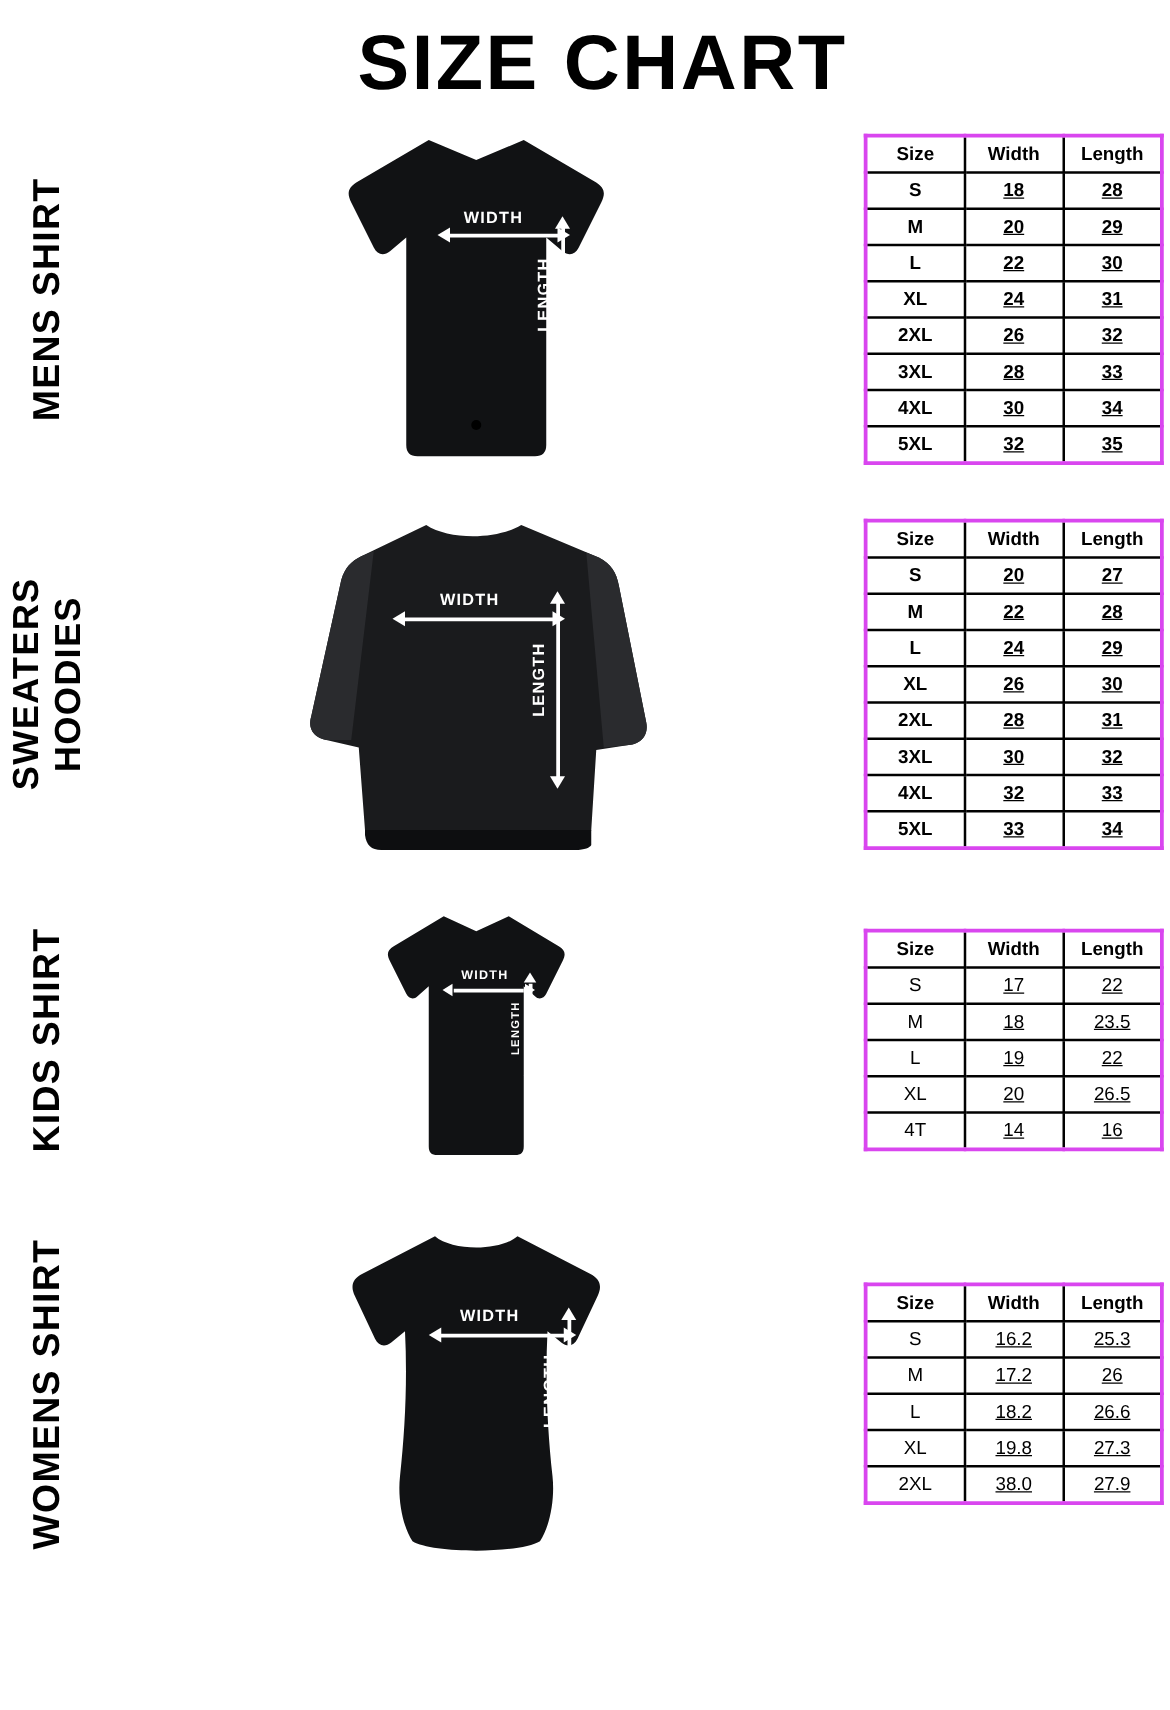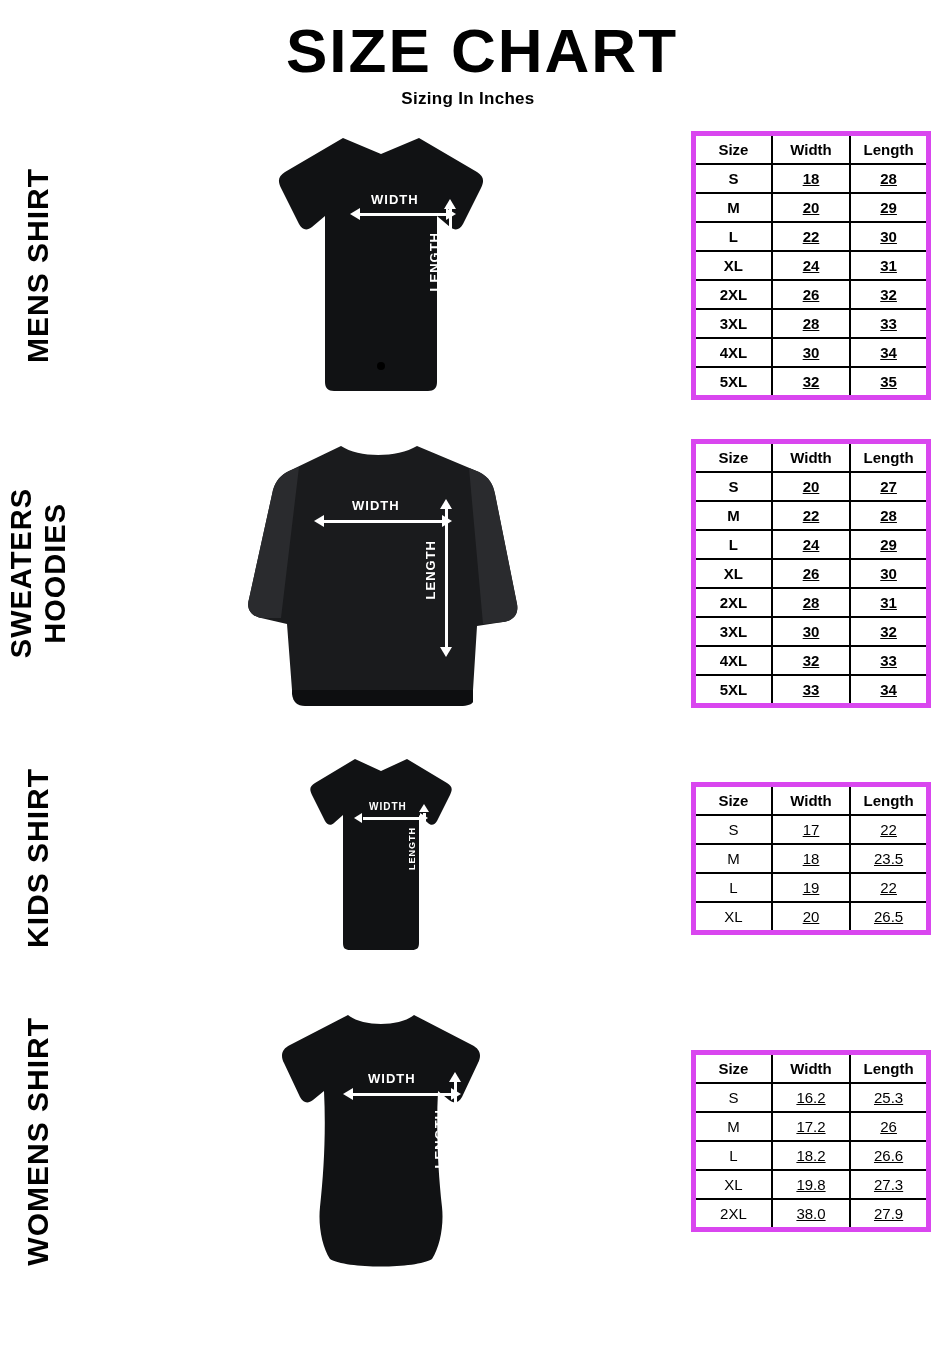--- a/index.html
+++ b/index.html
@@ -78,21 +78,21 @@
     display: flex;
     align-items: center;
     justify-content: center;
   }
 
   
   table.size-table {
     border-collapse: collapse;
     width: 240px;
     background: #ffffff;
-    border: 5px solid #d946ef;
+    border: 3px solid #d946ef;
   }
   table.size-table th,
   table.size-table td {
     border: 2px solid #000;
     text-align: center;
     font-size: 15px;
     font-weight: bold;
     padding: 5px 2px;
     width: 33.33%;
   }
@@ -163,21 +163,20 @@
   #sec-mens   { height: 300px; margin-top: 6px; }
   #sec-sweat  { height: 300px; margin-top: 8px; }
   #sec-kids   { height: 258px; margin-top: 6px; }
   #sec-womens { height: 300px; margin-top: 4px; }
 </style>
 </head>
 <body>
 
 <div class="header">
   <div class="title">SIZE CHART</div>
-  <div class="subtitle">Sizing In Inches</div>
 </div>
 
 <div class="section" id="sec-mens">
   <div class="side-label">
     <span>MENS SHIRT</span>
   </div>
 
   <div class="art">
     <div class="garment" style="width:300px;height:290px;position:relative;">
       <svg width="300" height="290" viewBox="0 0 300 290">
@@ -365,20 +364,25 @@
         <tr>
             <td class="sz">L</td>
             <td class="val">19</td>
             <td class="val">22</td>
           </tr>
         <tr>
             <td class="sz">XL</td>
             <td class="val">20</td>
             <td class="val">26.5</td>
           </tr>
+        <tr>
+            <td class="sz">4T</td>
+            <td class="val">14</td>
+            <td class="val">16</td>
+          </tr>
       </tbody>
     </table>
   </div>
 </div>
 
 <div class="section" id="sec-womens">
   <div class="side-label">
     <span>WOMENS SHIRT</span>
   </div>
 

